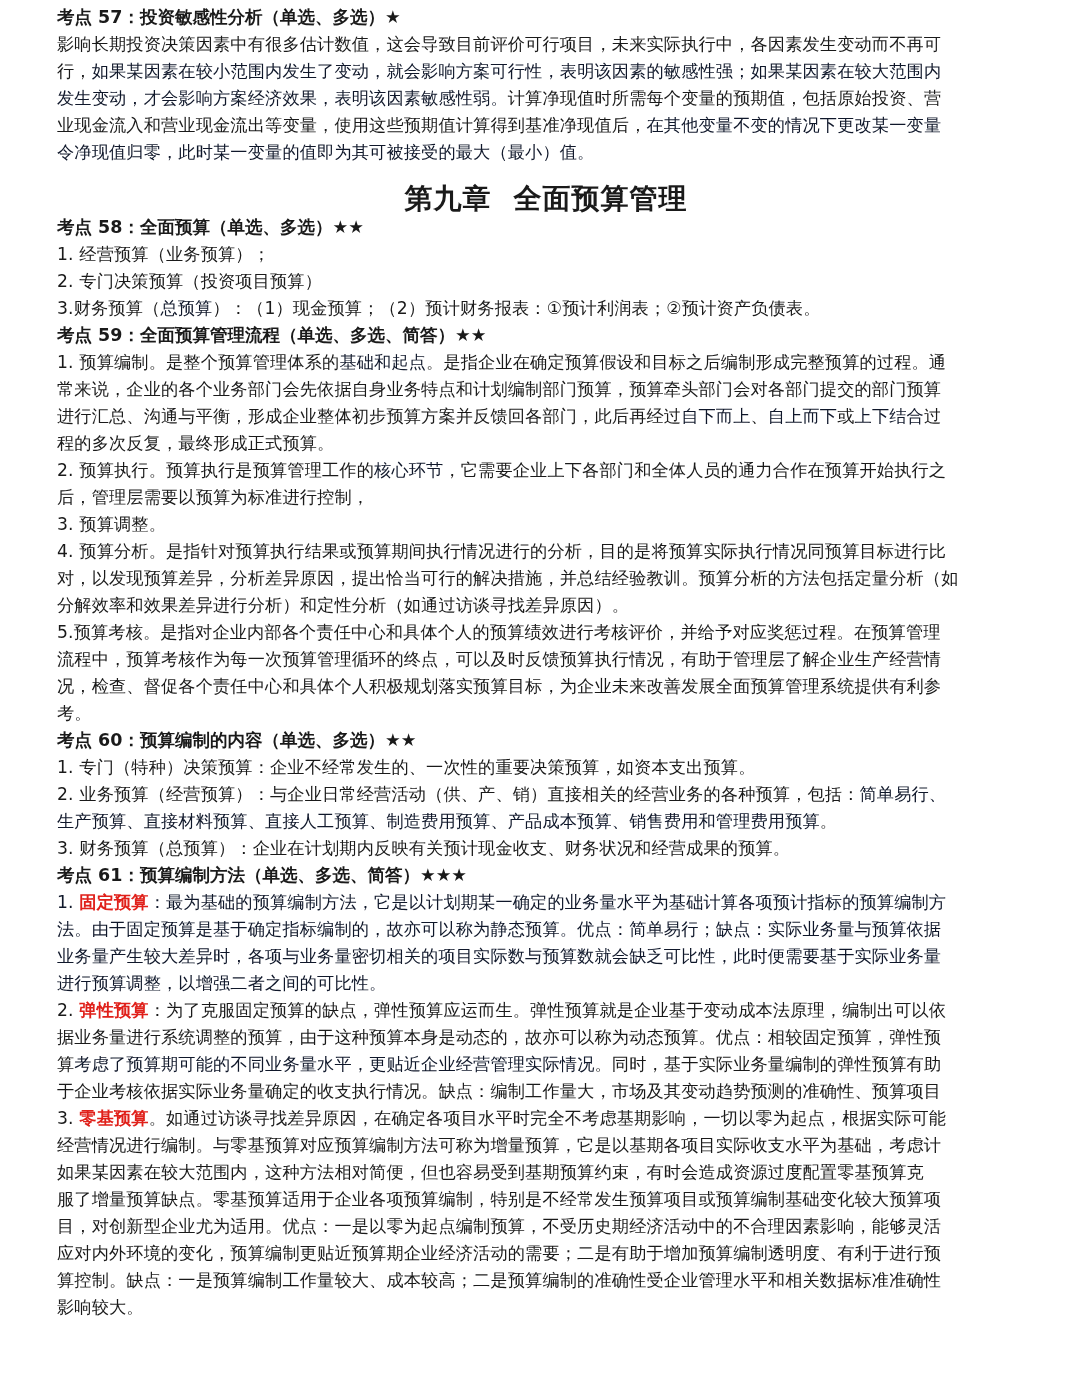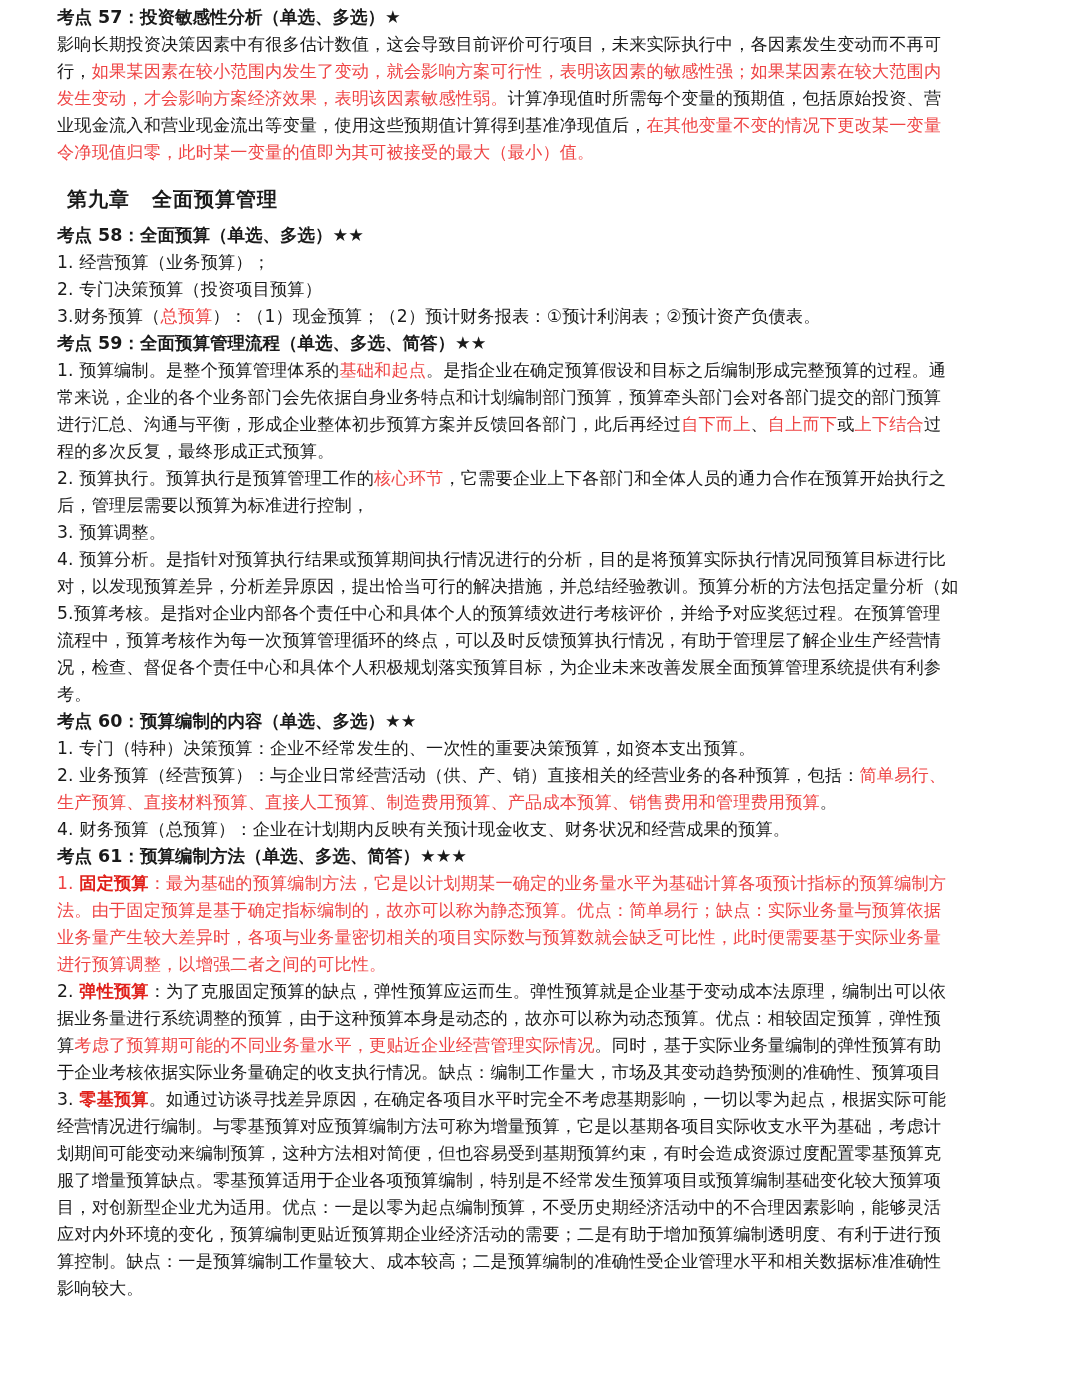--- a/index.html
+++ b/index.html
@@ -10,26 +10,26 @@
   }
   .page { position: relative; padding: 4px 55px 0 57px; }
   .line {
     font-size: 17.2px;
     line-height: 27px;
     white-space: nowrap;
     letter-spacing: 0.15px;
   }
   .heading { font-weight: bold; font-size: 17.5px; line-height: 27px; white-space: nowrap; }
   .chapter {
-    font-weight: bold; font-size: 20px;
-    line-height: 30px; margin: 18px 0 8px 0; padding-left: 10px;
+    text-align: center; font-weight: bold; font-size: 28px;
+    line-height: 30px; margin: 18px 0 0 0; padding-left: 10px;
     letter-spacing: 1px;
   }
   .chapter .gap { display: inline-block; width: 22px; }
-  .red { color: #ef4444; }
+  .red { color: #0f172a; }
   .redb { color: #e0201a; font-weight: bold; }
 </style>
 </head>
 <body>
 
 <div class="page">
   <section>
     <div class="heading">考点 57：投资敏感性分析（单选、多选）★</div>
     <div>
         <div class="line"><span>影响长期投资决策因素中有很多估计数值，这会导致目前评价可行项目，未来实际执行中，各因素发生变动而不再可</span></div>
@@ -58,51 +58,52 @@
     <div>
         <div class="line"><span>1.  预算编制。是整个预算管理体系的</span><span class="red">基础和起点</span><span>。是指企业在确定预算假设和目标之后编制形成完整预算的过程。通</span></div>
         <div class="line"><span>常来说，企业的各个业务部门会先依据自身业务特点和计划编制部门预算，预算牵头部门会对各部门提交的部门预算</span></div>
         <div class="line"><span>进行汇总、沟通与平衡，形成企业整体初步预算方案并反馈回各部门，此后再经过</span><span class="red">自下而上</span><span>、</span><span class="red">自上而下</span><span>或</span><span class="red">上下结合</span><span>过</span></div>
         <div class="line"><span>程的多次反复，最终形成正式预算。</span></div>
         <div class="line"><span>2.  预算执行。预算执行是预算管理工作的</span><span class="red">核心环节</span><span>，它需要企业上下各部门和全体人员的通力合作在预算开始执行之</span></div>
         <div class="line"><span>后，管理层需要以预算为标准进行控制，</span></div>
         <div class="line"><span>3.  预算调整。</span></div>
         <div class="line"><span>4.  预算分析。是指针对预算执行结果或预算期间执行情况进行的分析，目的是将预算实际执行情况同预算目标进行比</span></div>
         <div class="line"><span>对，以发现预算差异，分析差异原因，提出恰当可行的解决措施，并总结经验教训。预算分析的方法包括定量分析（如</span></div>
+        <div class="line"><span>分解效率和效果差异进行分析）和定性分析（如通过访谈寻找差异原因）。</span></div>
         <div class="line"><span>5.预算考核。是指对企业内部各个责任中心和具体个人的预算绩效进行考核评价，并给予对应奖惩过程。在预算管理</span></div>
         <div class="line"><span>流程中，预算考核作为每一次预算管理循环的终点，可以及时反馈预算执行情况，有助于管理层了解企业生产经营情</span></div>
         <div class="line"><span>况，检查、督促各个责任中心和具体个人积极规划落实预算目标，为企业未来改善发展全面预算管理系统提供有利参</span></div>
         <div class="line"><span>考。</span></div>
       </div>
   </section>
 
   <section>
     <div class="heading">考点 60：预算编制的内容（单选、多选）★★</div>
     <div>
         <div class="line"><span>1.  专门（特种）决策预算：企业不经常发生的、一次性的重要决策预算，如资本支出预算。</span></div>
         <div class="line"><span>2.  业务预算（经营预算）：与企业日常经营活动（供、产、销）直接相关的经营业务的各种预算，包括：</span><span class="red">简单易行、</span></div>
         <div class="line"><span class="red">生产预算、直接材料预算、直接人工预算、制造费用预算、产品成本预算、销售费用和管理费用预算</span><span>。</span></div>
-        <div class="line"><span>4.  财务预算（总预算）：企业在计划期内反映有关预计现金收支、财务状况和经营成果的预算。</span></div>
+        <div class="line"><span>3.  财务预算（总预算）：企业在计划期内反映有关预计现金收支、财务状况和经营成果的预算。</span></div>
       </div>
   </section>
 
   <section>
     <div class="heading">考点 61：预算编制方法（单选、多选、简答）★★★</div>
     <div>
         <div class="line"><span class="red">1.  </span><span class="redb">固定预算</span><span class="red">：最为基础的预算编制方法，它是以计划期某一确定的业务量水平为基础计算各项预计指标的预算编制方</span></div>
         <div class="line"><span class="red">法。由于固定预算是基于确定指标编制的，故亦可以称为静态预算。优点：简单易行；缺点：实际业务量与预算依据</span></div>
         <div class="line"><span class="red">业务量产生较大差异时，各项与业务量密切相关的项目实际数与预算数就会缺乏可比性，此时便需要基于实际业务量</span></div>
         <div class="line"><span class="red">进行预算调整，以增强二者之间的可比性。</span></div>
         <div class="line"><span>2.  </span><span class="redb">弹性预算</span><span>：为了克服固定预算的缺点，弹性预算应运而生。弹性预算就是企业基于变动成本法原理，编制出可以依</span></div>
         <div class="line"><span>据业务量进行系统调整的预算，由于这种预算本身是动态的，故亦可以称为动态预算。优点：相较固定预算，弹性预</span></div>
         <div class="line"><span>算</span><span class="red">考虑了预算期可能的不同业务量水平，更贴近企业经营管理实际情况</span><span>。同时，基于实际业务量编制的弹性预算有助</span></div>
         <div class="line"><span>于企业考核依据实际业务量确定的收支执行情况。缺点：编制工作量大，市场及其变动趋势预测的准确性、预算项目</span></div>
         <div class="line"><span>3.  </span><span class="redb">零基预算</span><span>。如通过访谈寻找差异原因，在确定各项目水平时完全不考虑基期影响，一切以零为起点，根据实际可能</span></div>
         <div class="line"><span>经营情况进行编制。与零基预算对应预算编制方法可称为增量预算，它是以基期各项目实际收支水平为基础，考虑计</span></div>
-        <div class="line"><span>划期间可能变动来编制预算，这种方法相对简便，但也容易受到基期预算约束，有时会造成资源过度配置零基预算克</span></div>
+        <div class="line"><span>如果某因素在较大范围内，这种方法相对简便，但也容易受到基期预算约束，有时会造成资源过度配置零基预算克</span></div>
         <div class="line"><span>服了增量预算缺点。零基预算适用于企业各项预算编制，特别是不经常发生预算项目或预算编制基础变化较大预算项</span></div>
         <div class="line"><span>目，对创新型企业尤为适用。优点：一是以零为起点编制预算，不受历史期经济活动中的不合理因素影响，能够灵活</span></div>
         <div class="line"><span>应对内外环境的变化，预算编制更贴近预算期企业经济活动的需要；二是有助于增加预算编制透明度、有利于进行预</span></div>
         <div class="line"><span>算控制。缺点：一是预算编制工作量较大、成本较高；二是预算编制的准确性受企业管理水平和相关数据标准准确性</span></div>
         <div class="line"><span>影响较大。</span></div>
       </div>
   </section>
 </div>
 
 </body></html>

